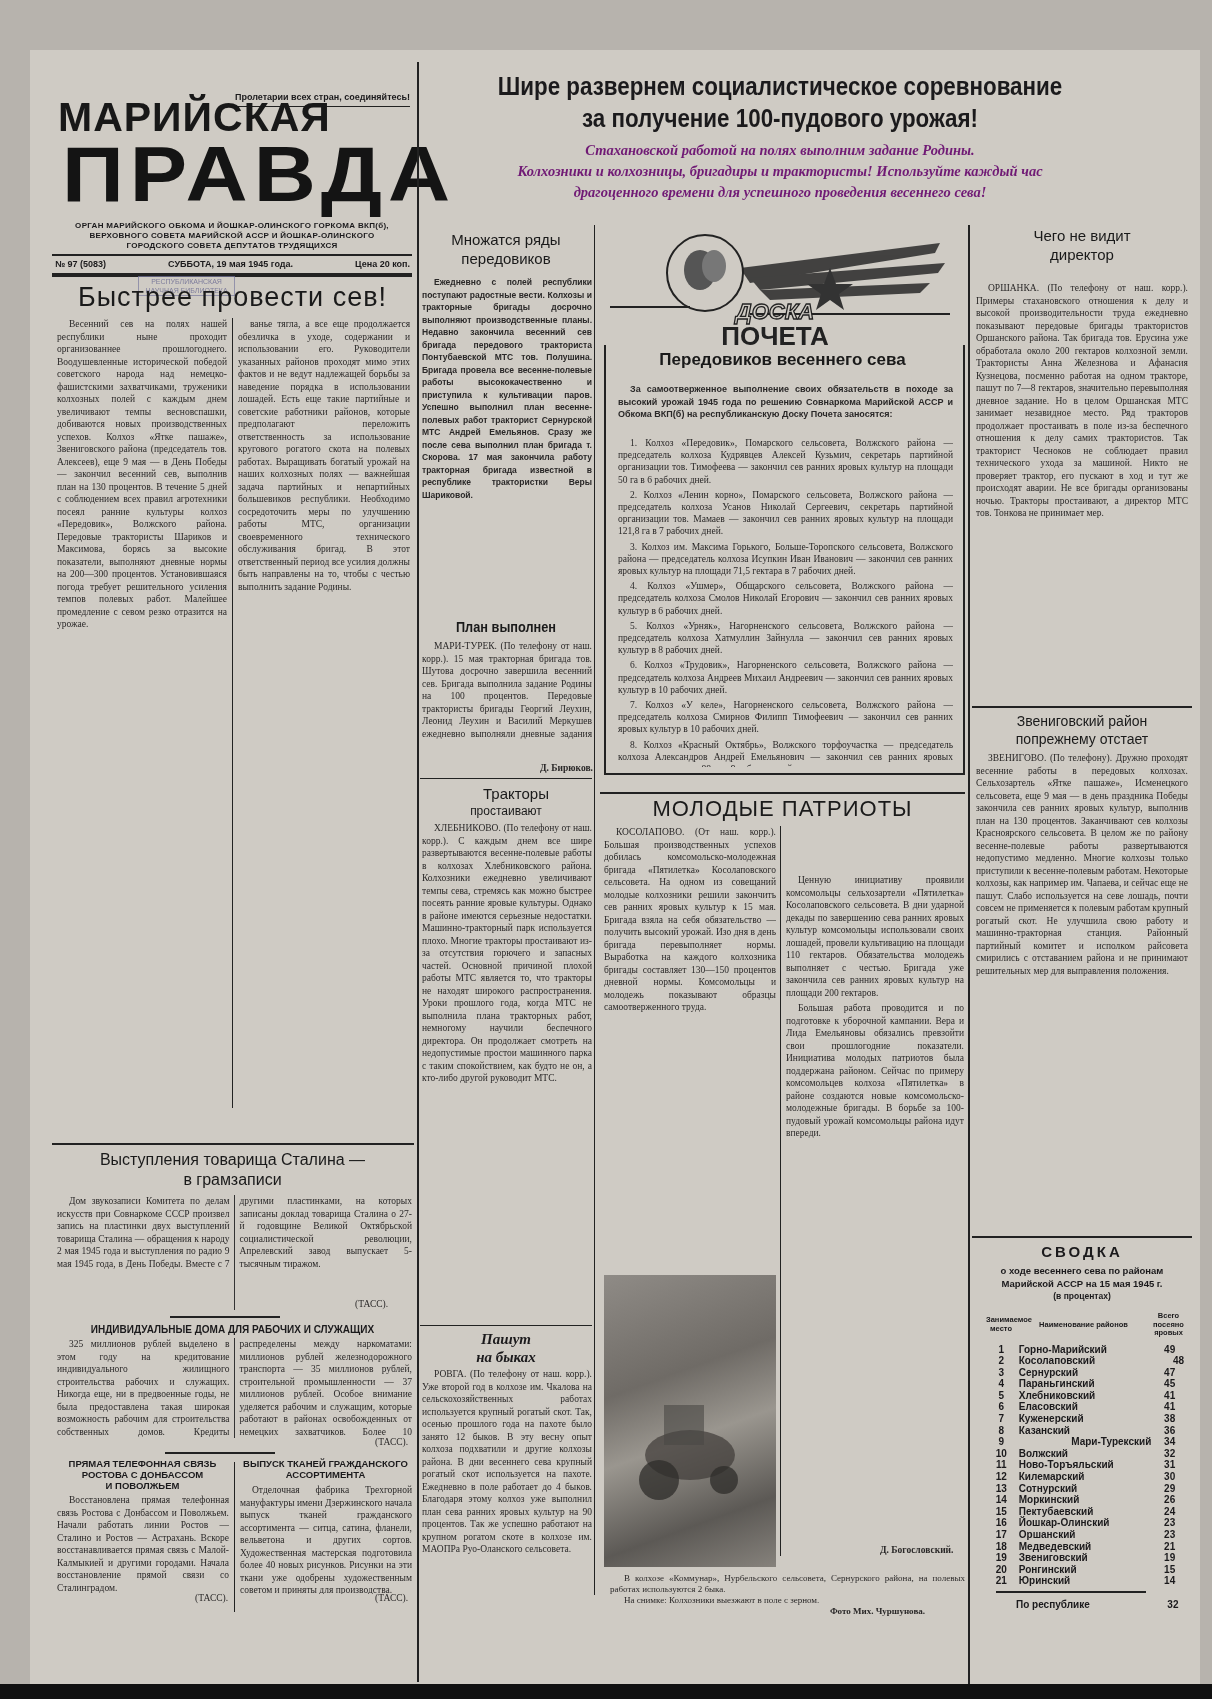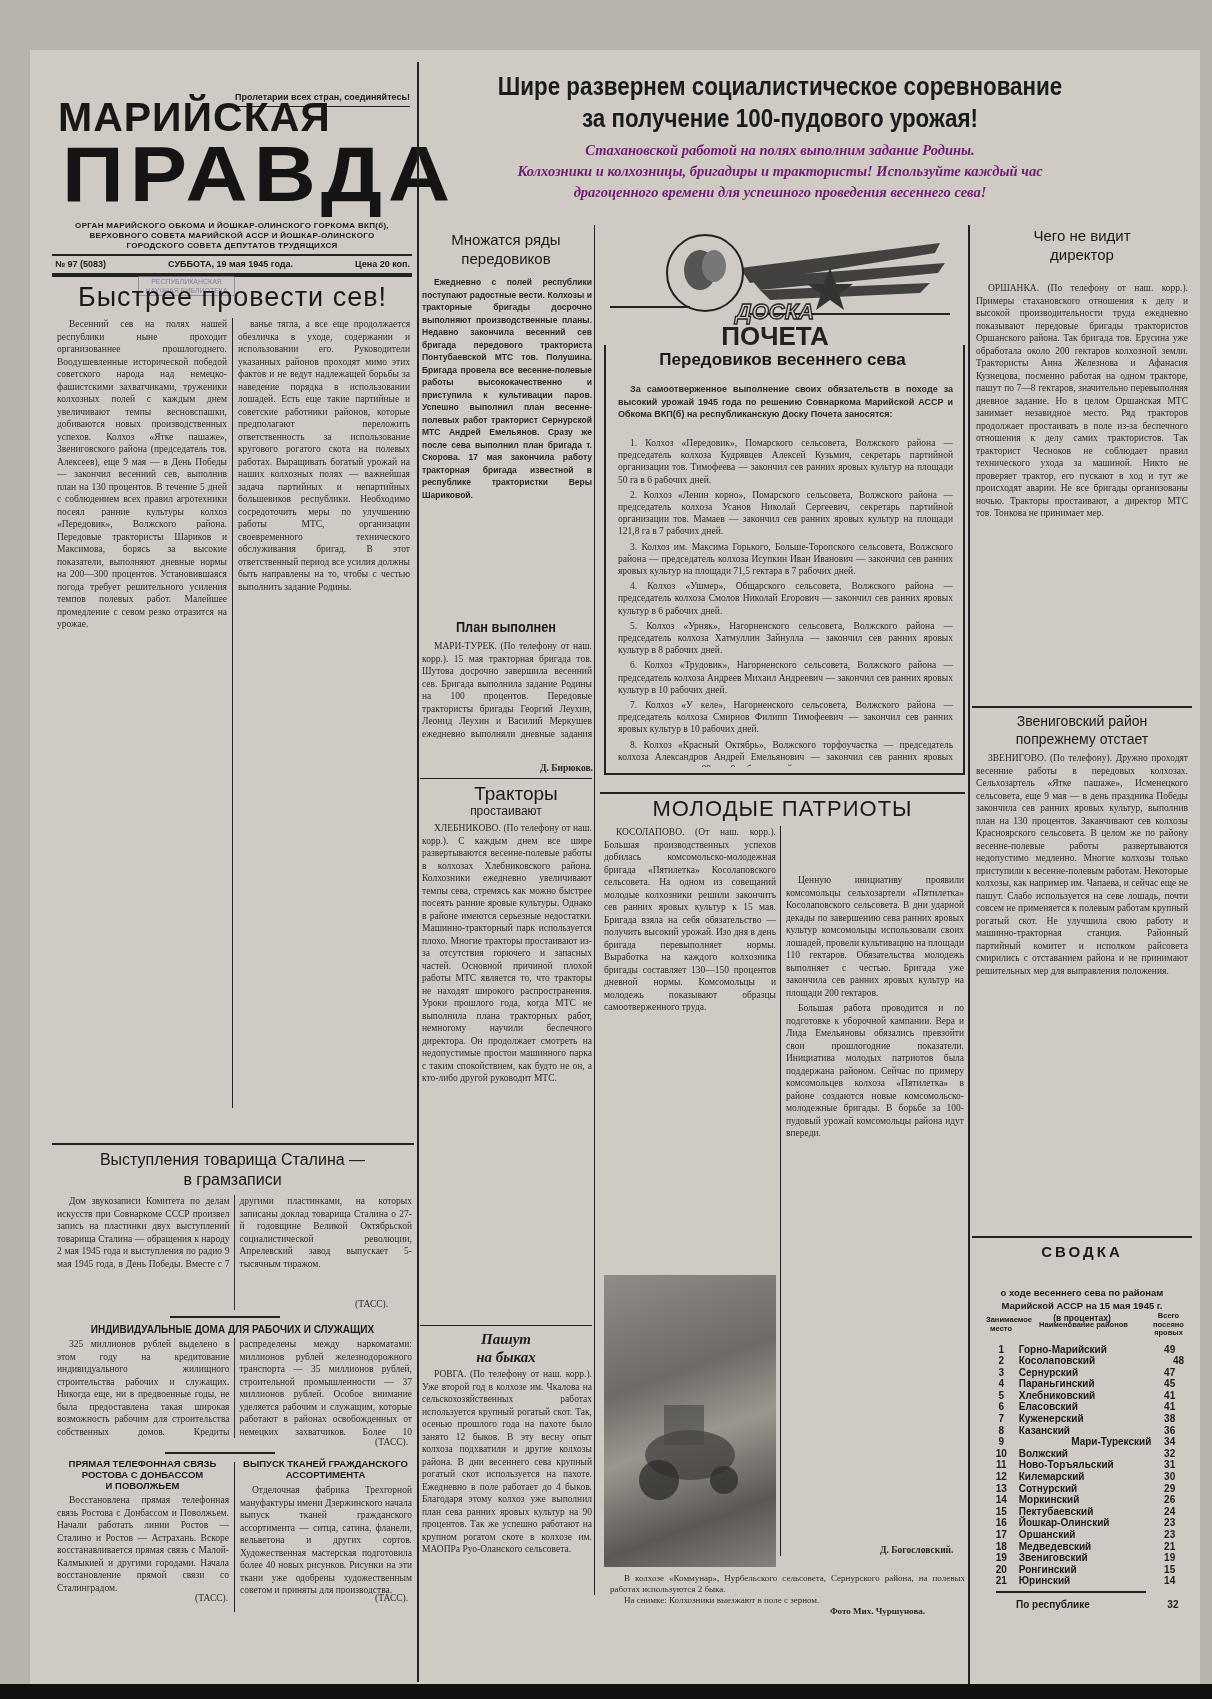--- a/index.html
+++ b/index.html
@@ -111,21 +111,21 @@
 </div>
 
 <div class="abs h-art" style="left:420px;top:618px;width:172px;font-size:15px;font-weight:bold;transform:scaleX(.85);">План выполнен</div>
 <div class="abs col-text" style="left:422px;top:640px;width:170px;height:100px;overflow:hidden;">
   <p>МАРИ-ТУРЕК. (По телефону от наш. корр.). 15 мая тракторная бригада тов. Шутова досрочно завершила весенний сев. Бригада выполнила задание Родины на 100 процентов. Передовые трактористы бригады Георгий Леухин, Леонид Леухин и Василий Меркушев ежедневно выполняли дневные задания до 150 процентов. Сейчас бригада тов. Шутова перешла работать по другому маршруту.</p>
 </div>
 <div class="abs col-text" style="left:540px;top:762px;font-weight:bold;">Д. Бирюков.</div>
 <div class="hline" style="left:420px;top:778px;width:172px;height:1px;"></div>
 
 <div class="abs h-art" style="left:420px;top:784px;width:172px;">
-  <div style="font-size:19px;line-height:19px;padding-left:20px;">Тракторы</div>
+  <div style="font-size:15px;line-height:19px;padding-left:20px;">Тракторы</div>
   <div style="font-size:12px;line-height:16px;">простаивают</div>
 </div>
 <div class="abs col-text" style="left:422px;top:822px;width:170px;height:488px;overflow:hidden;">
   <p>ХЛЕБНИКОВО. (По телефону от наш. корр.). С каждым днем все шире развертываются весенне-полевые работы в колхозах Хлебниковского района. Колхозники ежедневно увеличивают темпы сева, стремясь как можно быстрее посеять ранние яровые культуры. Однако в районе имеются серьезные недостатки. Машинно-тракторный парк используется плохо. Многие тракторы простаивают из-за отсутствия горючего и запасных частей. Основной причиной плохой работы МТС является то, что тракторы не находят широкого распространения. Уроки прошлого года, когда МТС не выполнила плана тракторных работ, немногому научили беспечного директора. Он продолжает смотреть на недопустимые простои машинного парка с таким спокойствием, как будто не он, а кто-либо другой руководит МТС.</p>
 </div>
 <div class="hline" style="left:420px;top:1325px;width:172px;height:1px;"></div>
 
 <div class="abs" style="left:420px;top:1330px;width:172px;text-align:center;font-family:'Liberation Serif',serif;font-style:italic;font-weight:bold;font-size:15px;line-height:18px;">
   <div>Пашут</div>
   <div>на быках</div>
@@ -207,21 +207,21 @@
 <div class="abs h-art" style="left:972px;top:712px;width:220px;font-size:14px;line-height:18px;">
   <div>Звениговский район</div>
   <div>попрежнему отстает</div>
 </div>
 <div class="abs col-text" style="left:976px;top:752px;width:212px;height:478px;overflow:hidden;">
   <p>ЗВЕНИГОВО. (По телефону). Дружно проходят весенние работы в передовых колхозах. Сельхозартель «Ятке пашаже», Исменецкого сельсовета, еще 9 мая — в день праздника Победы закончила сев ранних яровых культур, выполнив план на 130 процентов. Заканчивают сев колхозы Красноярского сельсовета. В целом же по району весенне-полевые работы развертываются недопустимо медленно. Многие колхозы только приступили к весенне-полевым работам. Некоторые колхозы, как например им. Чапаева, и сейчас еще не пашут. Слабо используется на севе лошадь, почти совсем не применяется к полевым работам крупный рогатый скот. Не улучшила свою работу и машинно-тракторная станция. Районный партийный комитет и исполком райсовета смирились с отставанием района и не принимают решительных мер для выправления положения.</p>
 </div>
 <div class="hline" style="left:972px;top:1236px;width:220px;height:2px;"></div>
 
 <div class="abs sans" style="left:972px;top:1243px;width:220px;text-align:center;font-size:15px;font-weight:bold;letter-spacing:3px;">СВОДКА</div>
-<div class="abs sans" style="left:972px;top:1264px;width:220px;text-align:center;font-size:9.5px;font-weight:bold;line-height:13px;margin-top:22px;">
+<div class="abs sans" style="left:972px;top:1264px;width:220px;text-align:center;font-size:9.5px;font-weight:bold;line-height:13px;">
   <div>о ходе весеннего сева по районам</div>
   <div>Марийской АССР на 15 мая 1945 г.</div>
   <div style="font-size:8.5px;">(в процентах)</div>
 </div>
 <div class="abs" style="left:986px;top:1312px;width:200px;">
   <div style="display:flex;font-family:'Liberation Sans',sans-serif;font-size:7.5px;font-weight:bold;line-height:8.5px;align-items:center;margin-bottom:6px;">
     <div style="width:30px;text-align:center;">Занимаемое место</div>
     <div style="width:135px;text-align:center;">Наименование районов</div>
     <div style="width:35px;text-align:center;">Всего посеяно яровых</div>
   </div>

